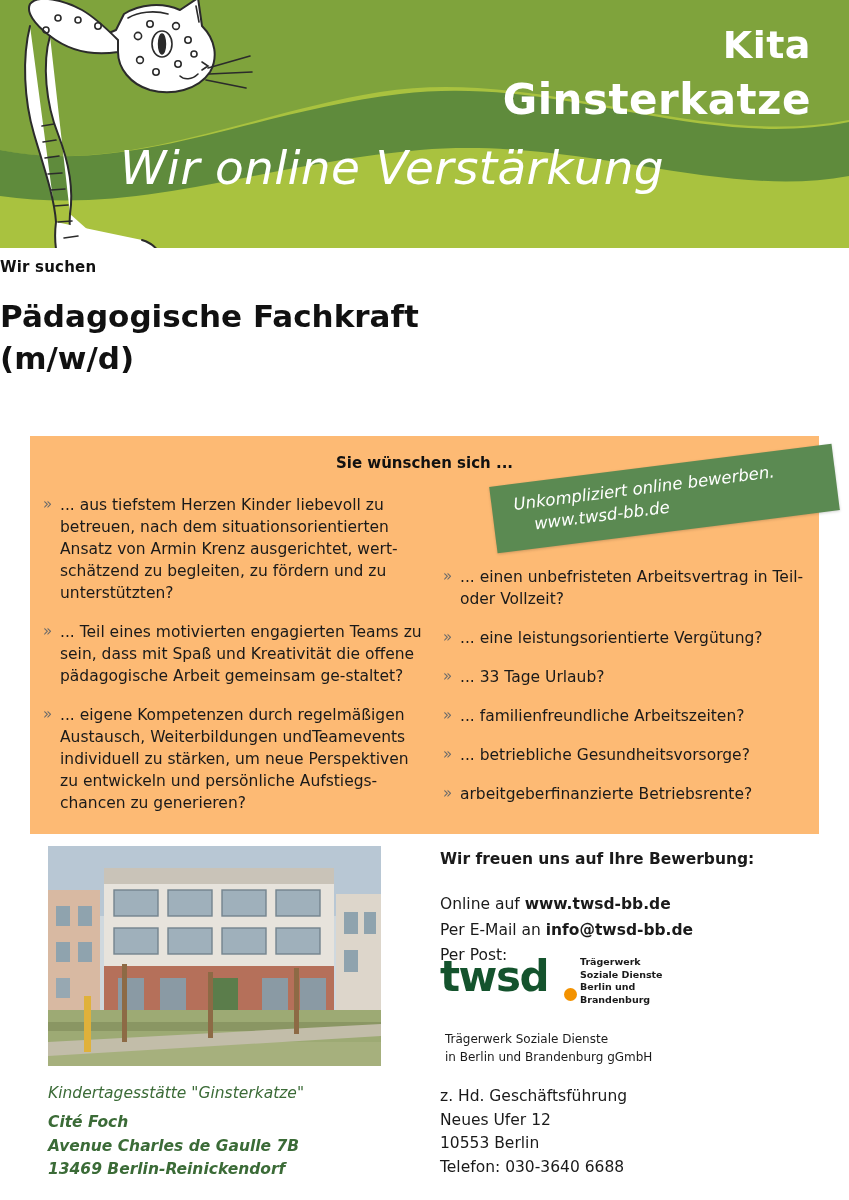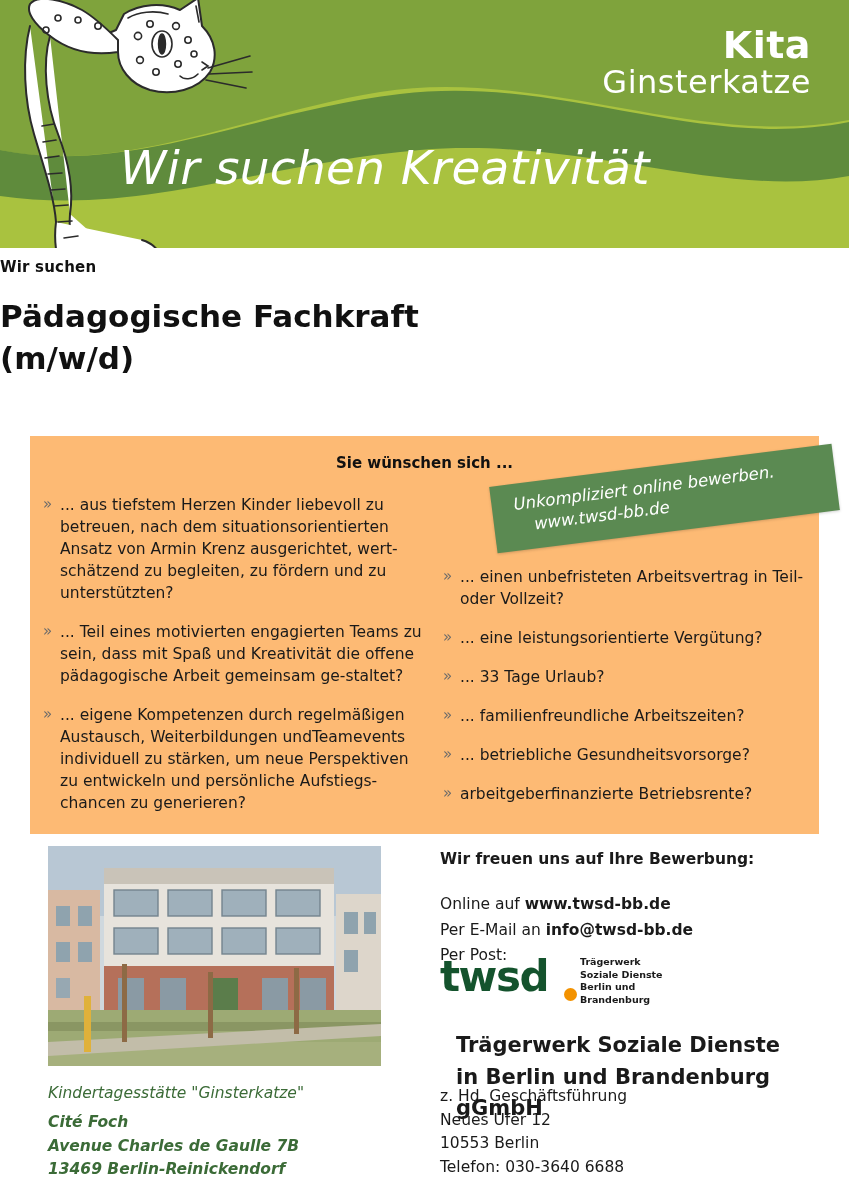--- a/index.html
+++ b/index.html
@@ -37,25 +37,26 @@
     z-index: 5;
   }
   .kita-line1 {
     font-size: 38px;
     font-weight: bold;
     color: #ffffff;
     line-height: 1.05;
     letter-spacing: 0.5px;
   }
   .kita-line2 {
-    font-size: 32px;
-    font-weight: normal;
+    font-size: 42px;
+    font-weight: bold;
     color: #ffffff;
     line-height: 1.05;
     letter-spacing: 0.5px;
+    margin-top: 12px;
   }
   .headline-verstaerkung {
     position: absolute;
     left: 120px; top: 140px;
     font-size: 47px;
     font-style: italic;
     color: #ffffff;
     z-index: 5;
     font-family: "DejaVu Sans", "Liberation Sans", sans-serif;
     letter-spacing: 0.3px;
@@ -212,25 +213,24 @@
   .logo-sub {
     position: absolute;
     left: 140px; top: 4px;
     font-size: 9.5px;
     line-height: 1.32;
     color: #1a1a1a;
     font-weight: bold;
   }
   .company {
     position: absolute;
-    left: 456px; top: 1030px;
+    left: 445px; top: 1030px;
     width: 380px;
-    font-size: 21px;
+    font-size: 12px;
     line-height: 1.5;
-    font-weight: bold;
   }
   .post {
     position: absolute;
     left: 440px; top: 1085px;
     width: 380px;
     font-size: 15.5px;
     line-height: 1.52;
   }
 </style>
 </head>
@@ -302,21 +302,21 @@
         <path d="M124 292 L128 282"></path>
       <path d="M136 286 L138 276"></path>
     </g>
   </svg>
 
   <div class="header-titles">
     <div class="kita-line1">Kita</div>
     <div class="kita-line2">Ginsterkatze</div>
   </div>
 
-  <div class="headline-verstaerkung">Wir suchen Kreativität</div>
+  <div class="headline-verstaerkung">Wir online Verstärkung</div>
 </div>
 
 <div class="job-block">
   <div class="wir-suchen">Wir suchen</div>
   <div class="job-title">
     <div>Pädagogische Fachkraft</div>
     <div>(m/w/d)</div>
   </div>
 </div>
 

